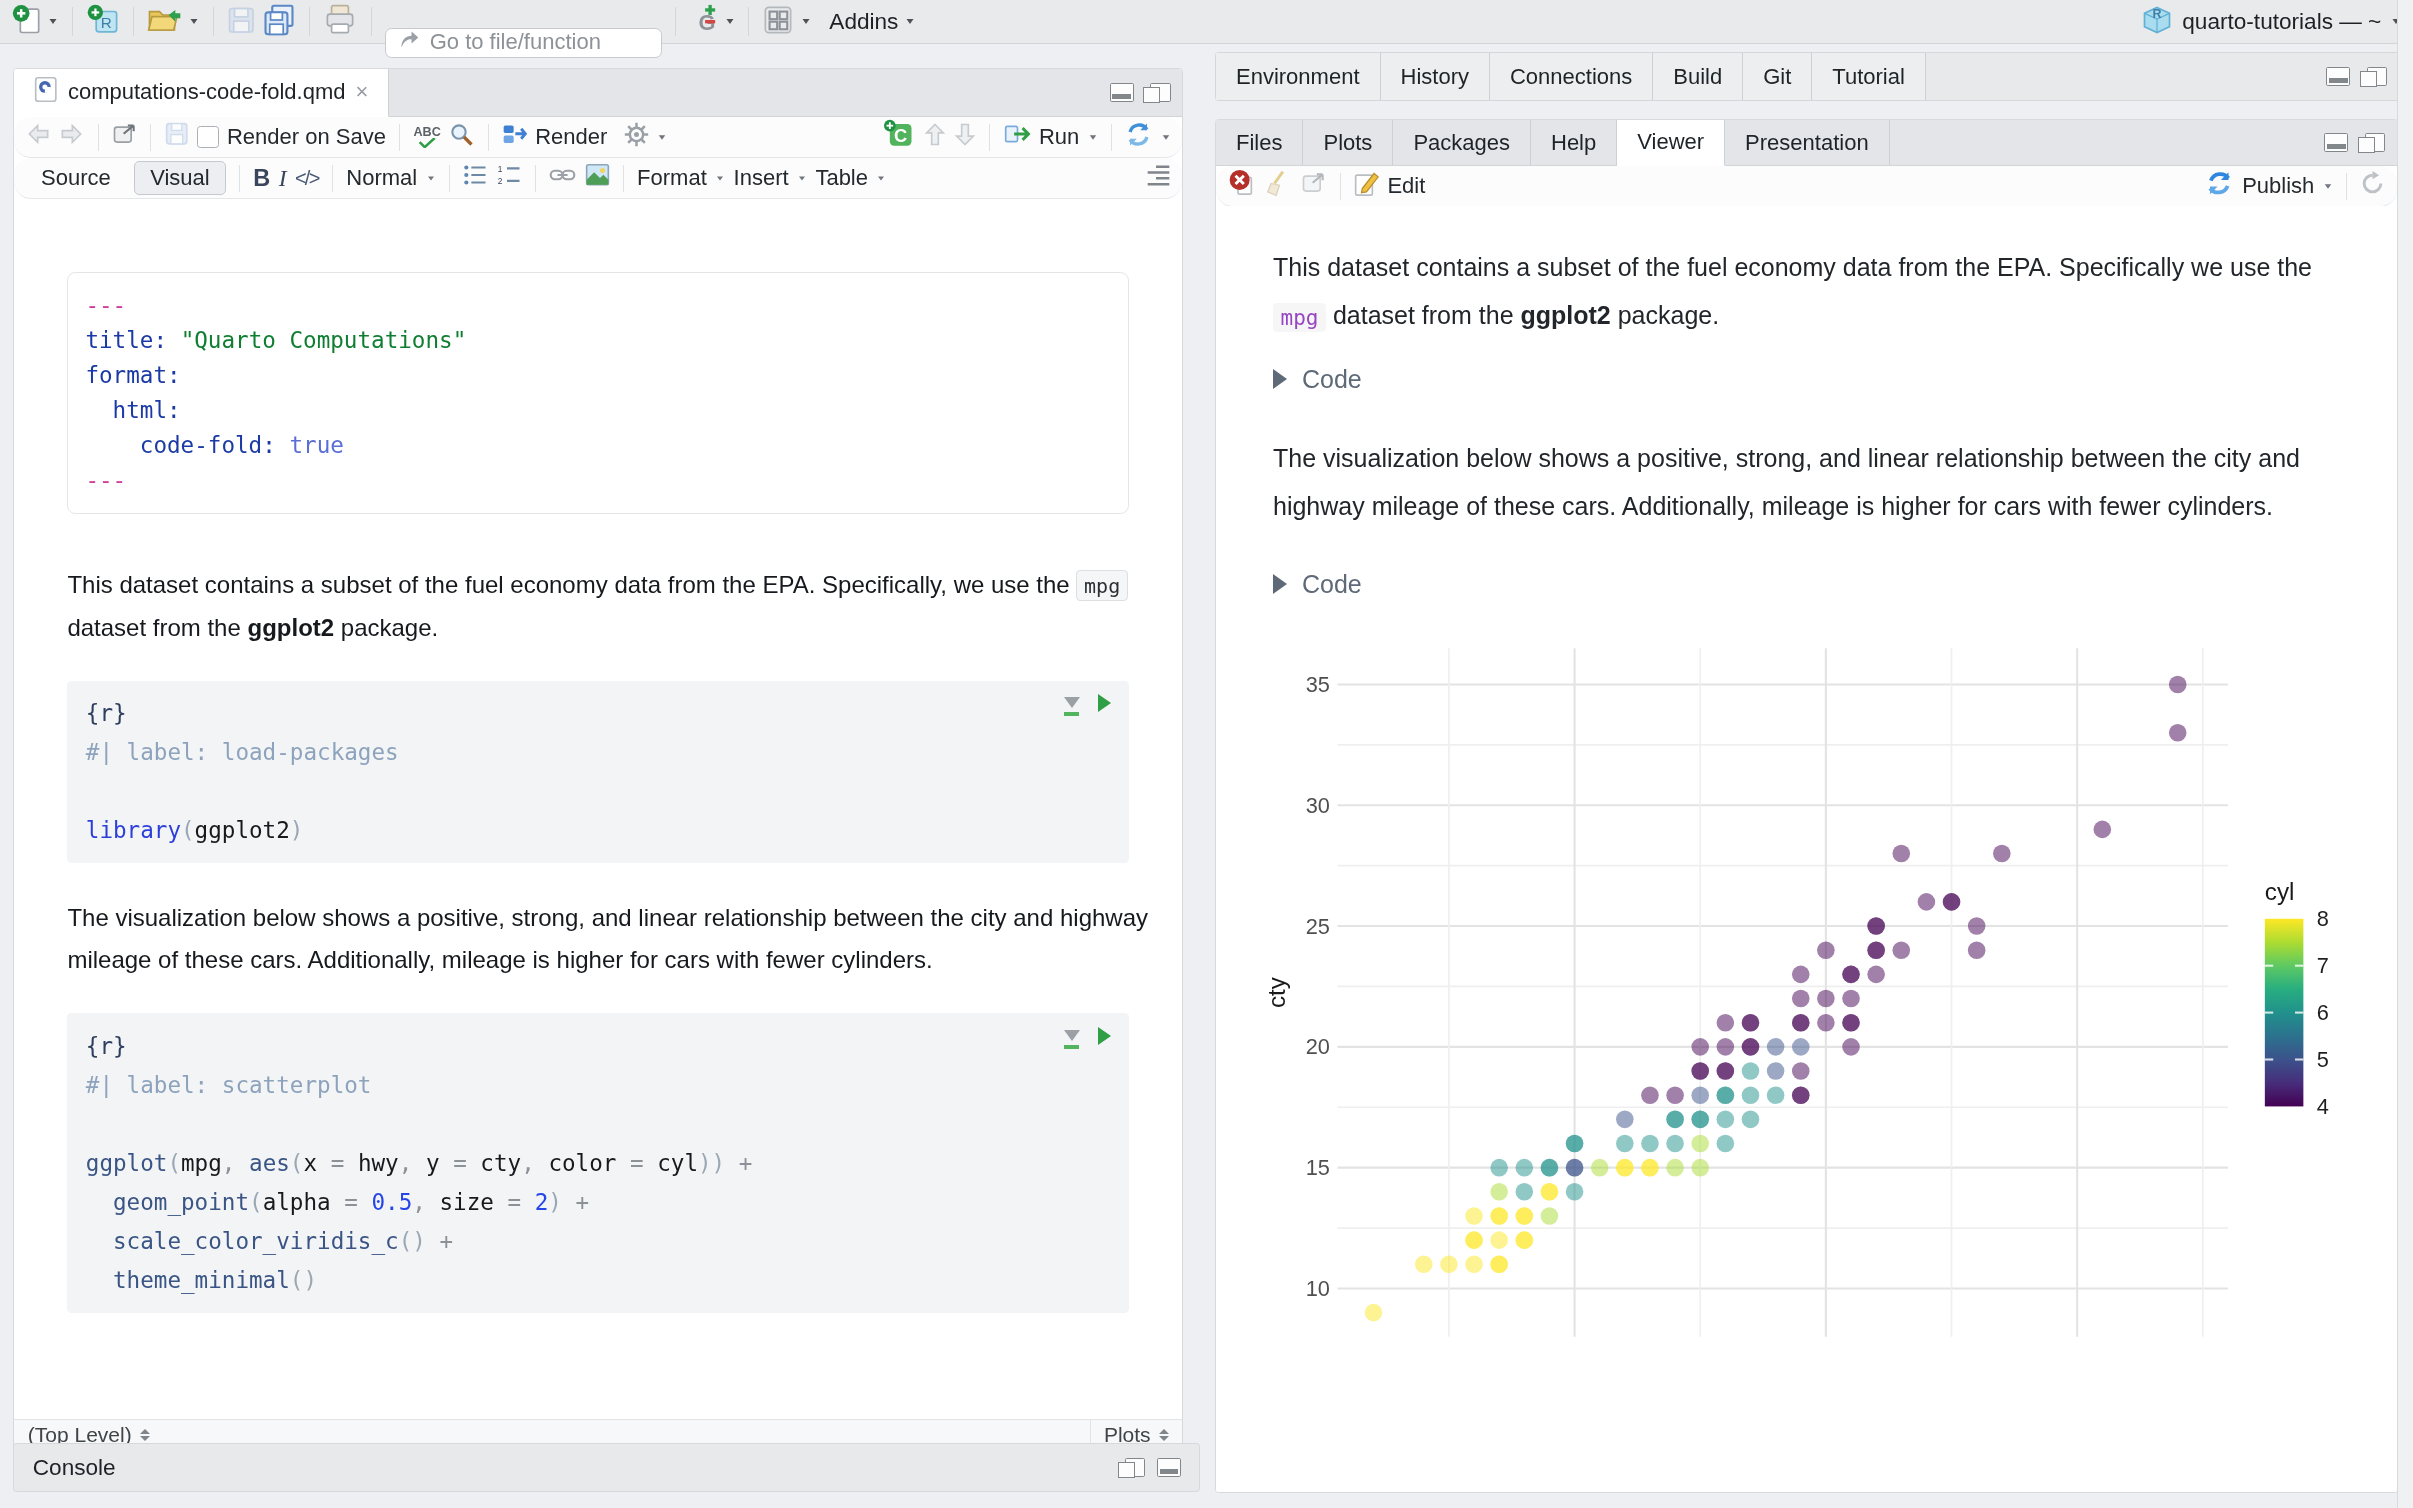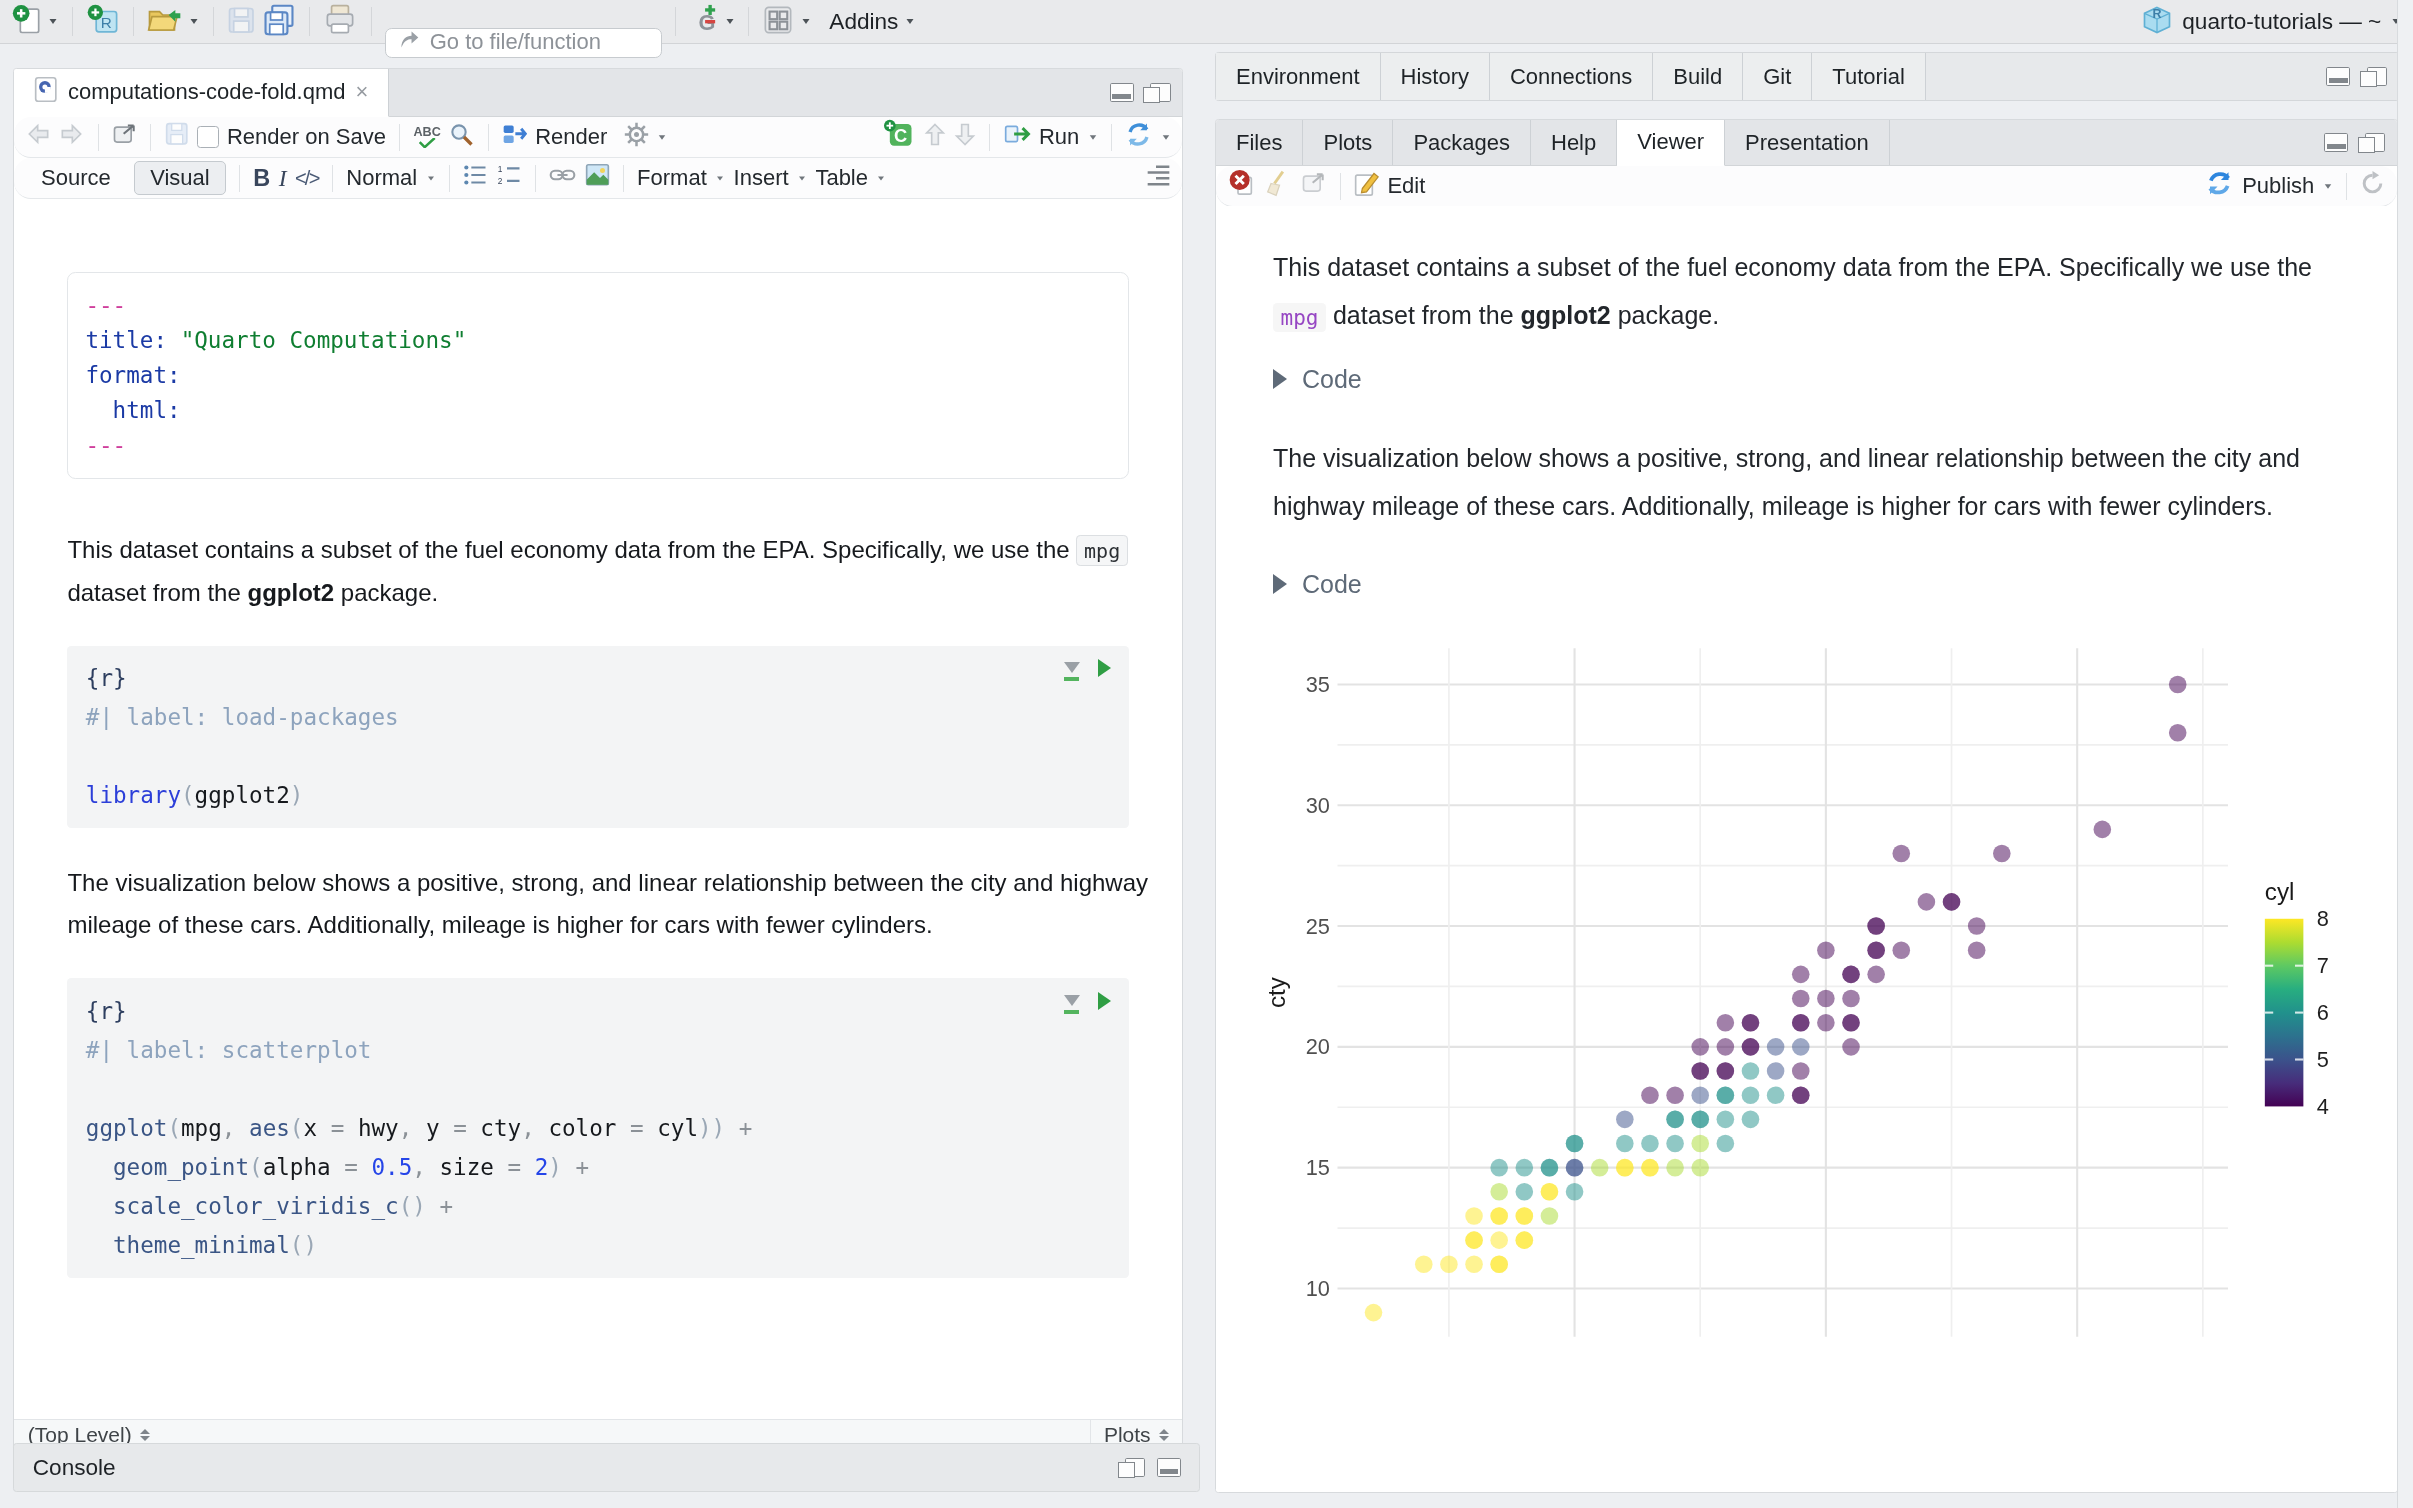--- a/index.html
+++ b/index.html
@@ -407,20 +407,21 @@
           </svg>
       </span>
     </div>
 
     <div class="ed-content">
       <div class="yaml-block">
           <div class="codeline"><span class="y-d">---</span></div>
           <div class="codeline"><span class="y-k">title:</span><span class="c-id"> </span><span class="y-s">"Quarto Computations"</span></div>
           <div class="codeline"><span class="y-k">format:</span></div>
           <div class="codeline"><span class="y-k">  html:</span></div>
+          <div class="codeline"><span class="y-k">    code-fold:</span><span class="c-id"> </span><span class="y-b">true</span></div>
           <div class="codeline"><span class="y-d">---</span></div>
         </div>
 
       <div class="ed-para"><span>This dataset contains a subset of the fuel economy data from the EPA. Specifically, we use the </span><span class="chip">mpg</span><span> dataset from the </span><span class="b">ggplot2</span><span> package.</span></div>
 
       <div class="chunk">
         <div class="chunk-icons">
           <span class="runabove"></span>
           <span class="playtri"></span>
         </div>

